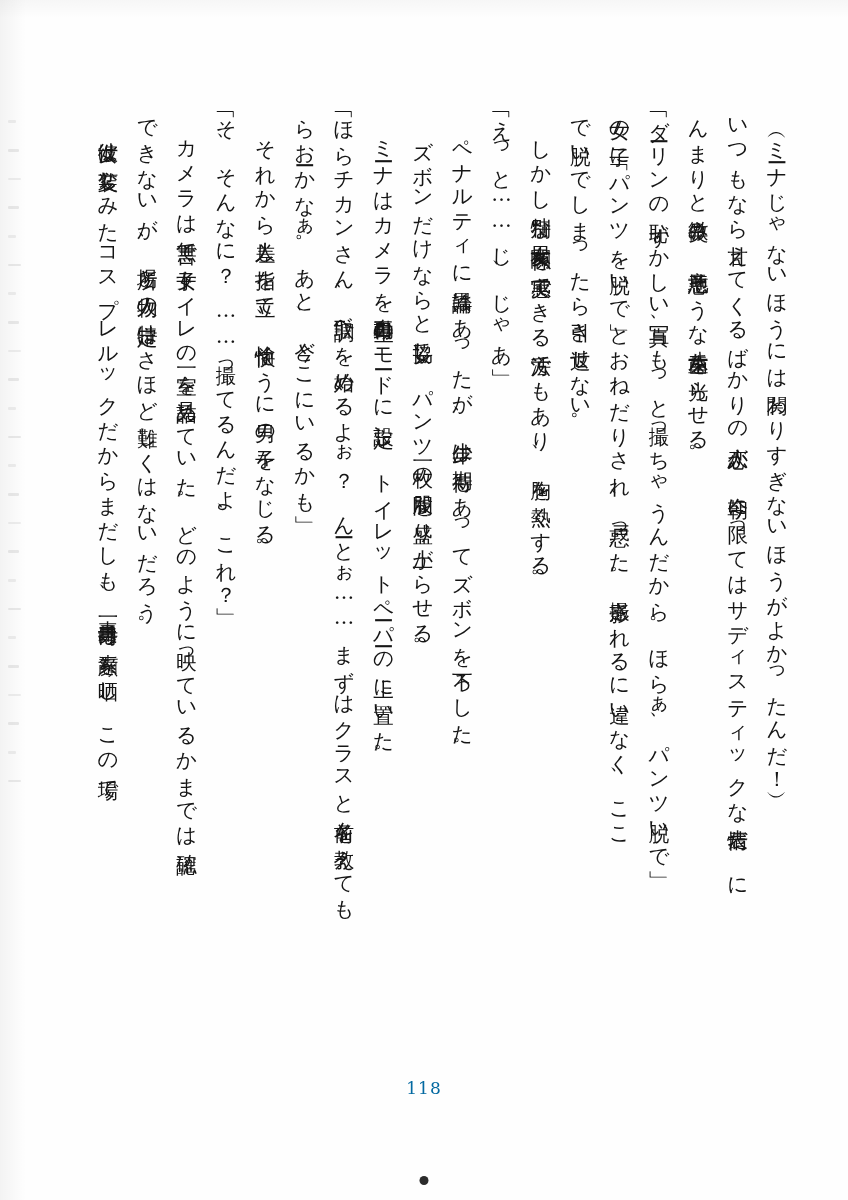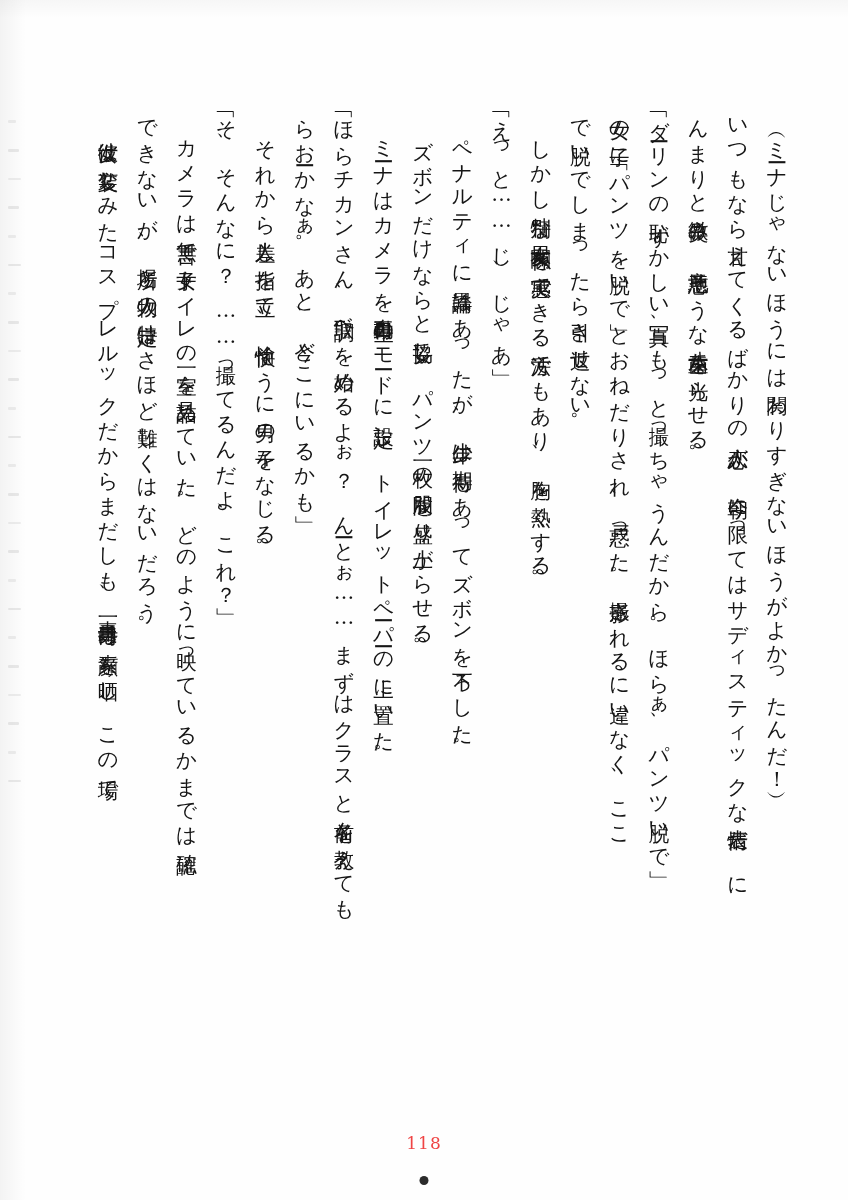--- a/index.html
+++ b/index.html
@@ -57,25 +57,25 @@
     padding: 0;
     text-indent: 0;
   }
   .text-body p.indent {
     text-indent: 1em;
   }
   .page-number {
     position: absolute;
     left: 0;
     right: 0;
-    top: 1133px;
+    top: 1078px;
     text-align: center;
     font-size: 17px;
     letter-spacing: 1px;
-    color: #ef4444;
+    color: #0369a1;
     font-family: "DejaVu Serif", "Liberation Serif", serif;
   }
   .spine-dot {
     position: absolute;
     left: 50%;
     transform: translateX(-50%);
     top: 1176px;
     width: 9px;
     height: 9px;
     border-radius: 50%;

